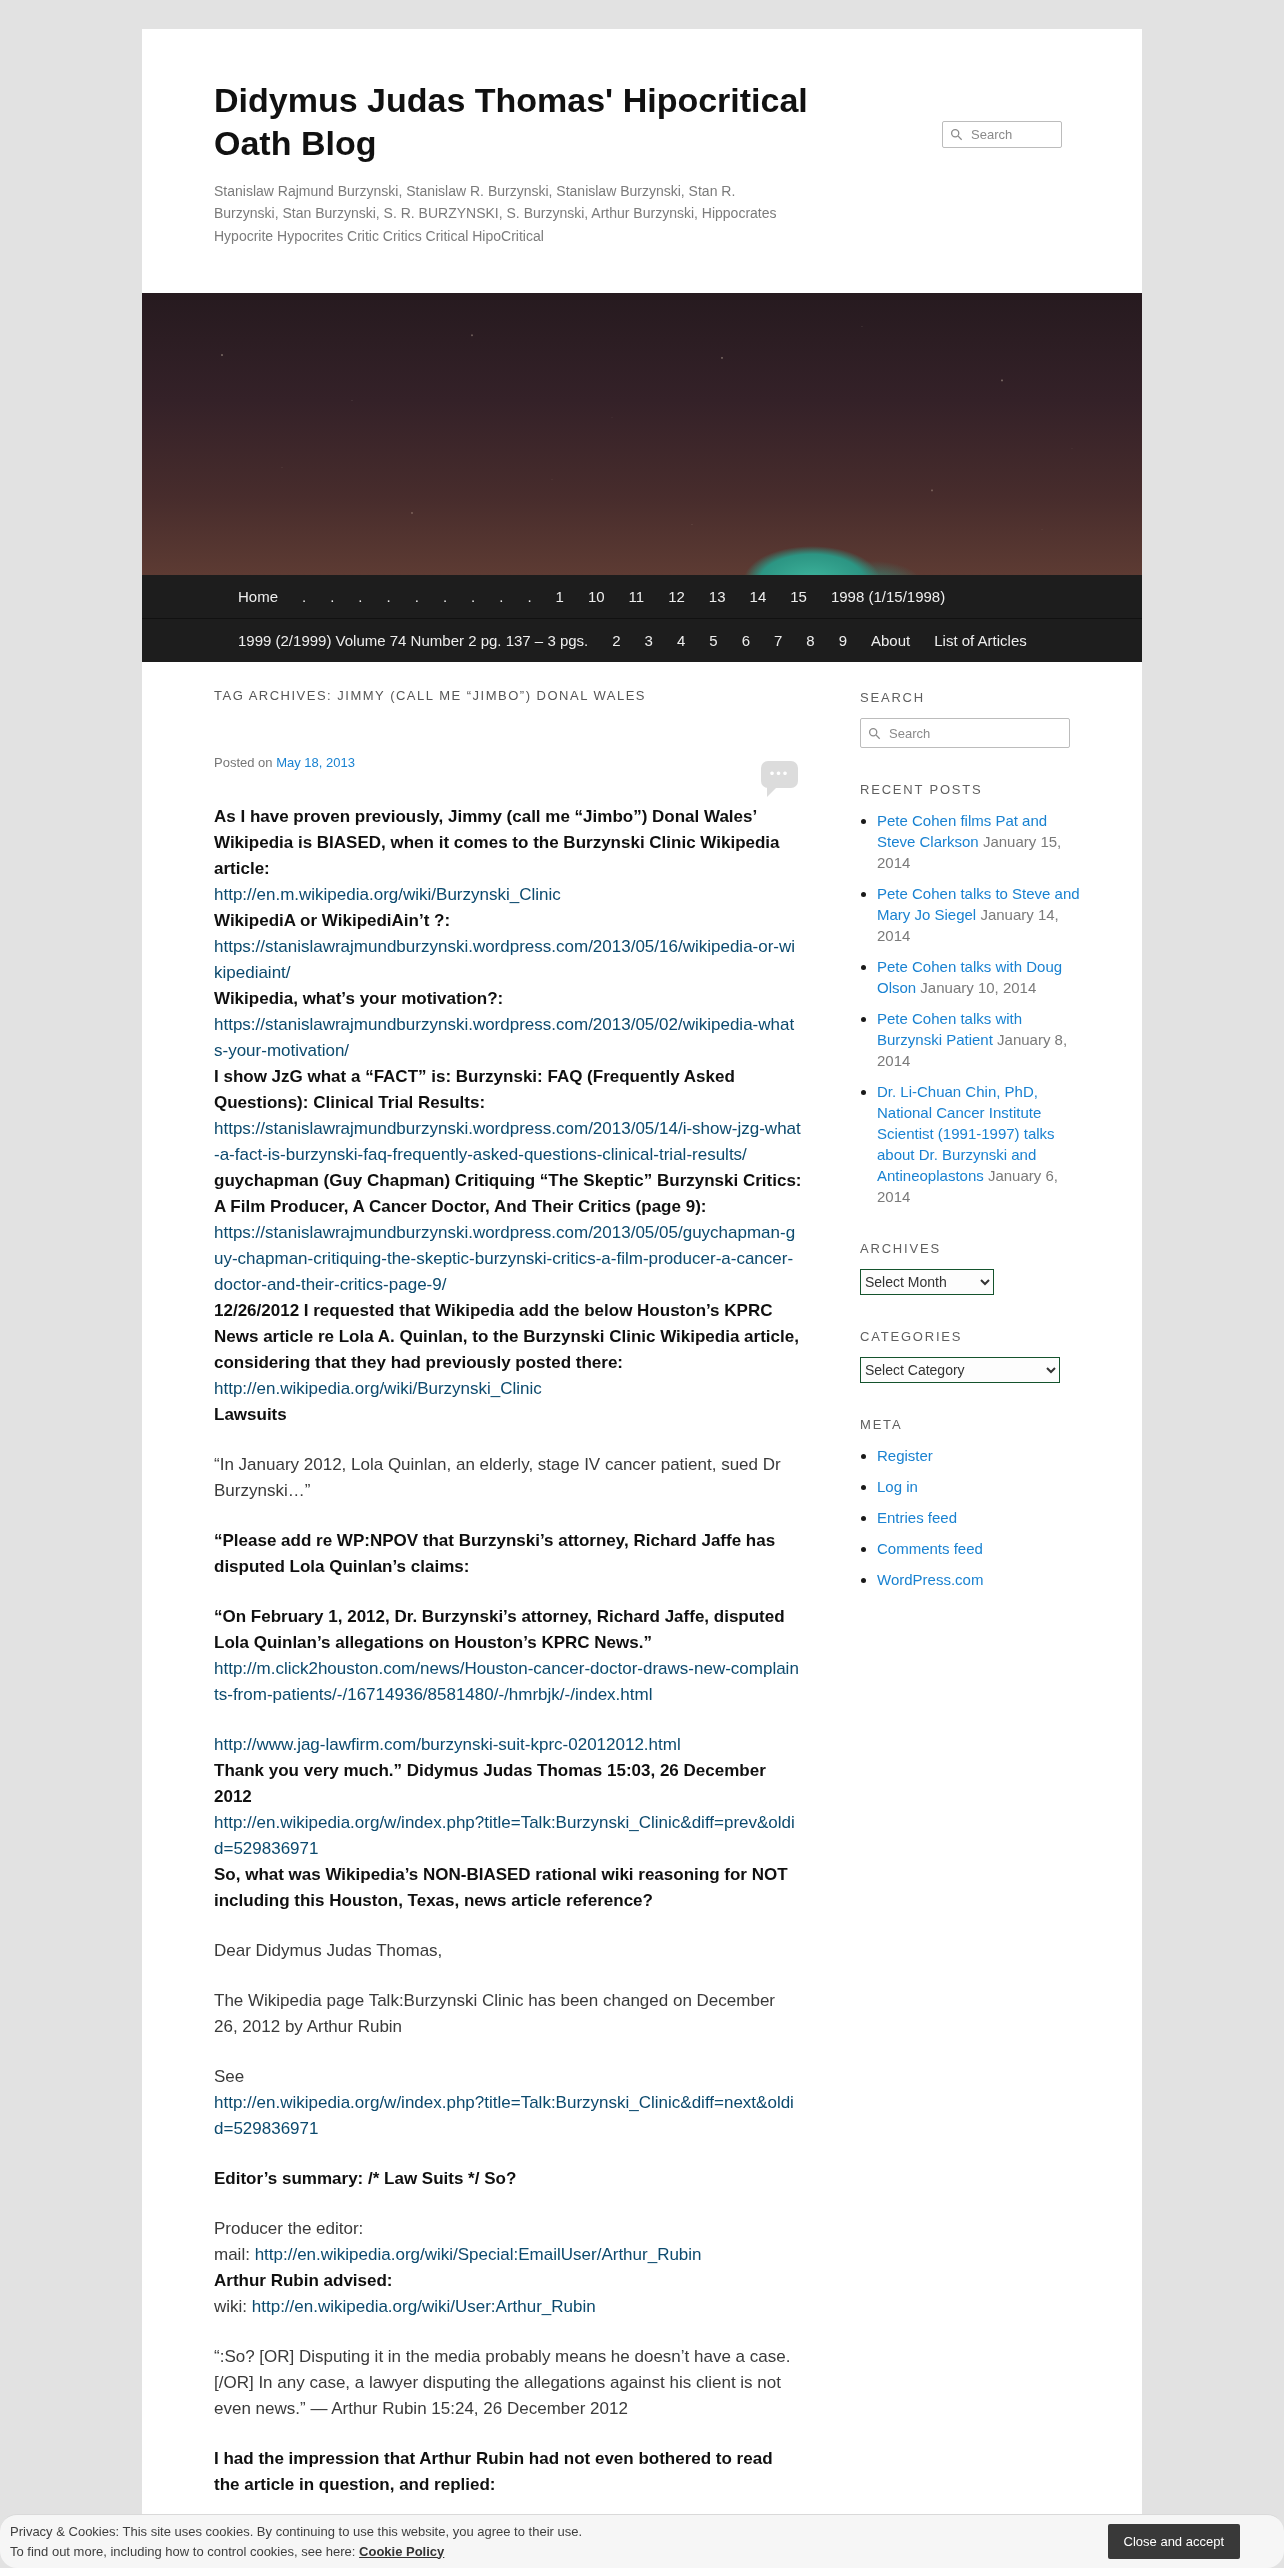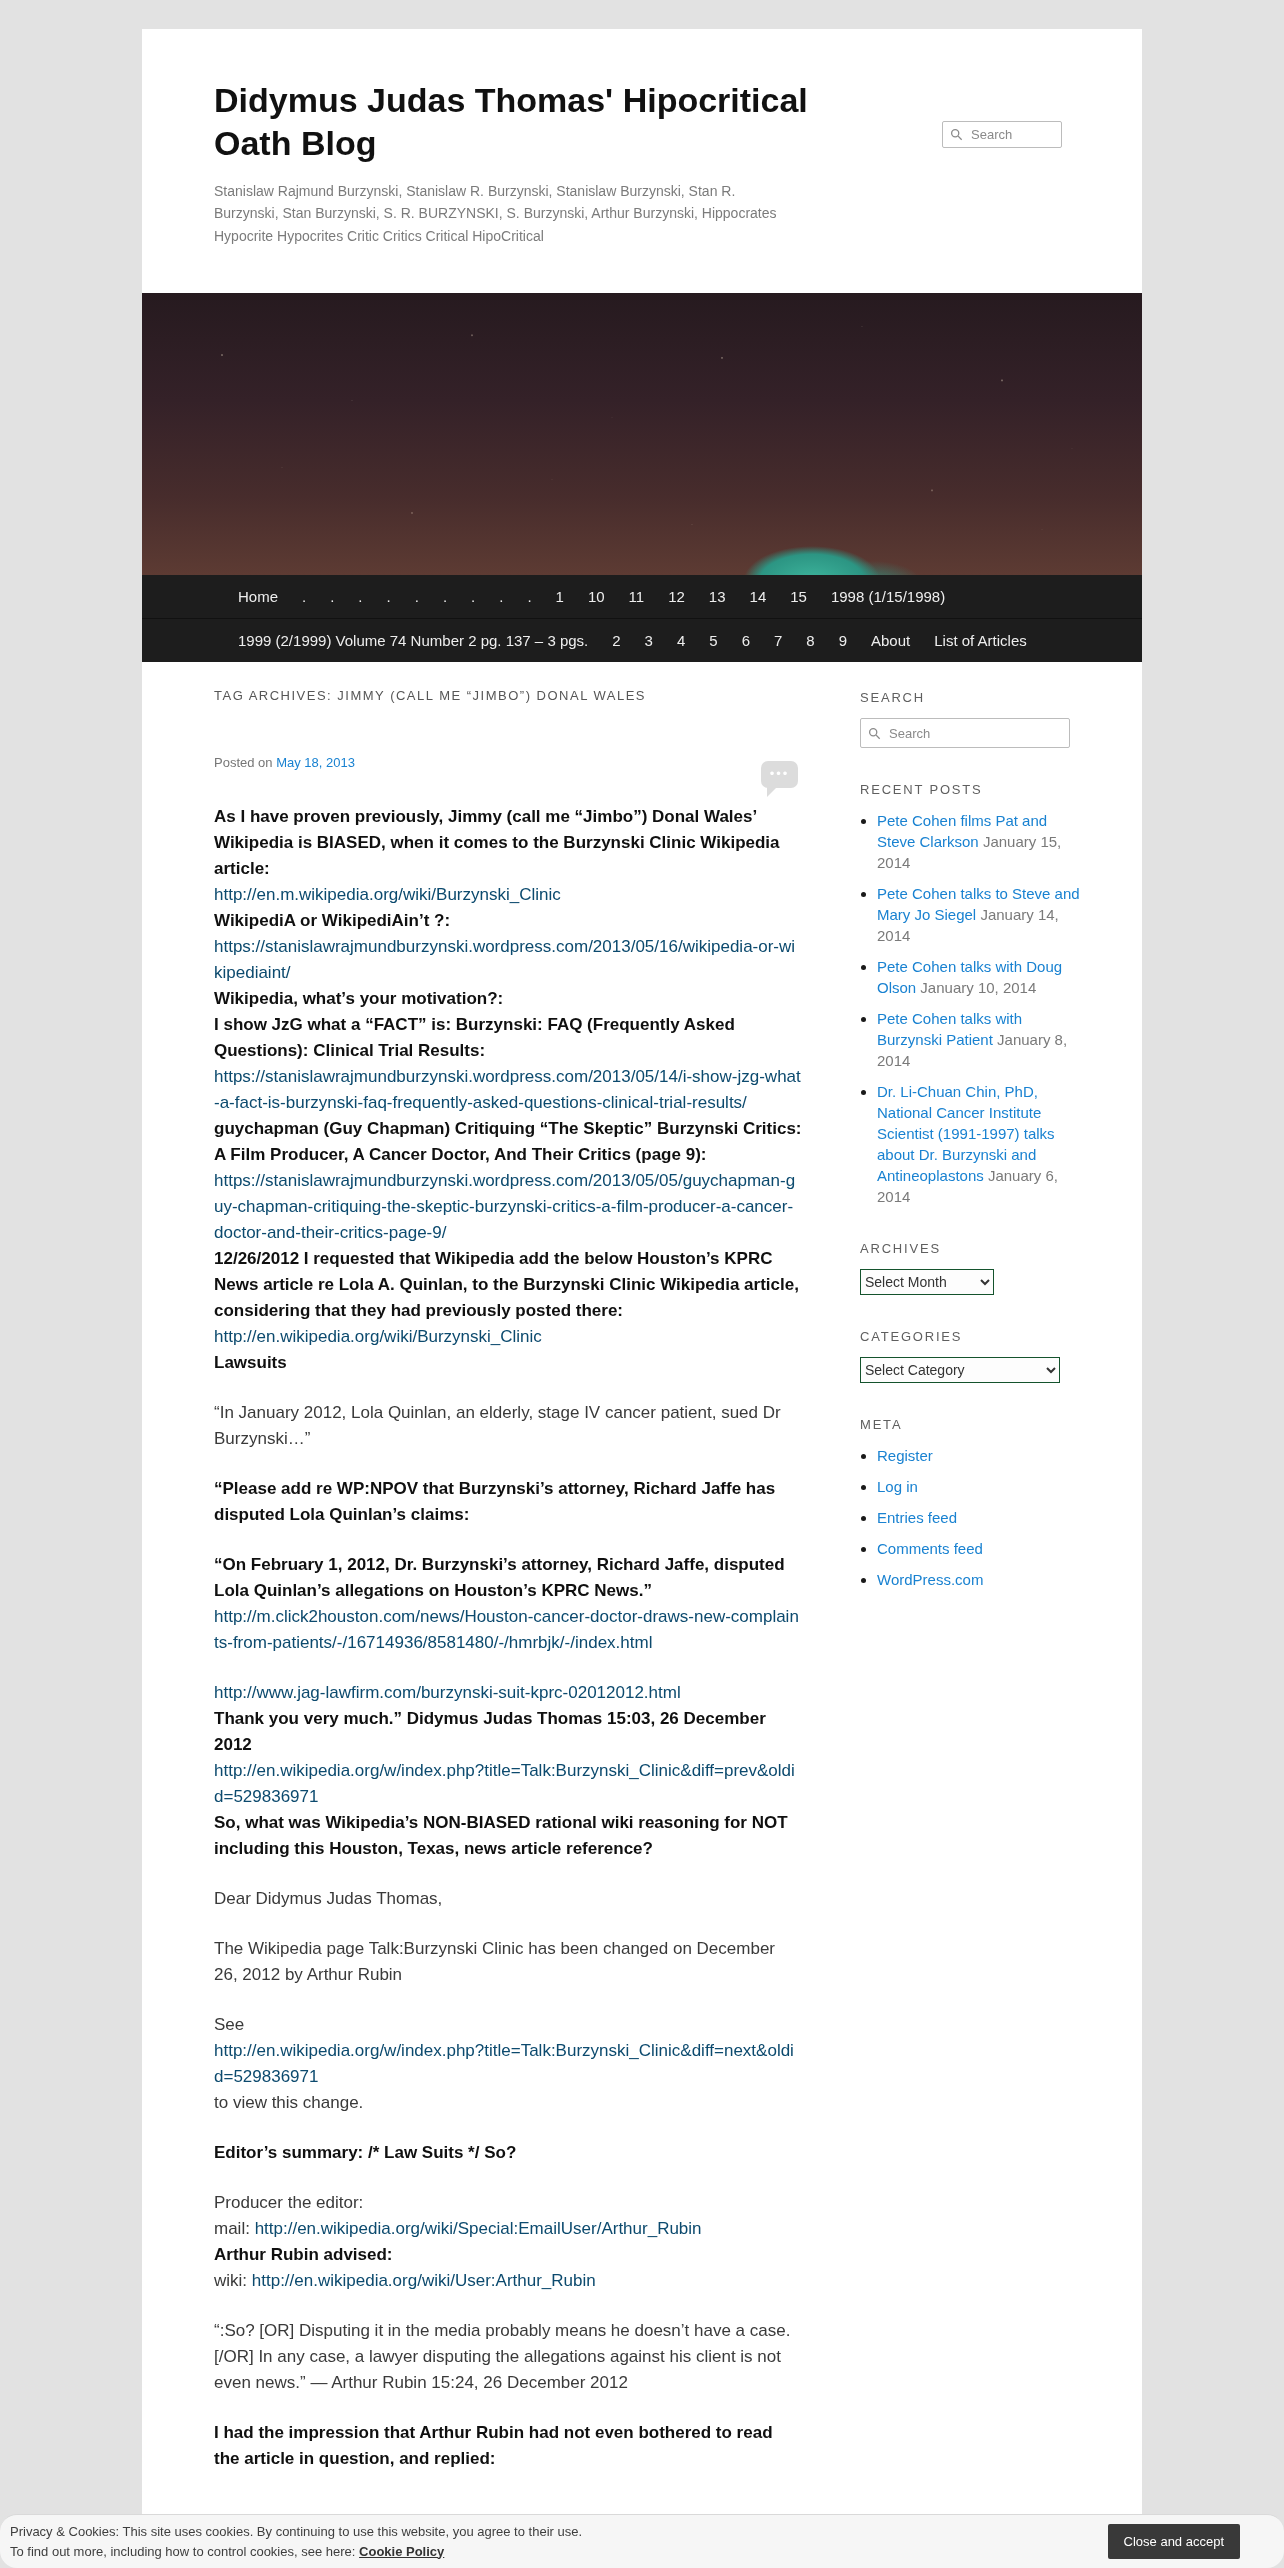--- a/index.html
+++ b/index.html
@@ -159,20 +159,21 @@
             <p class="blk t-bold"><span class="txt">As I have proven previously, Jimmy (call me “Jimbo”) Donal Wales’ Wikipedia is BIASED, when it comes to the Burzynski Clinic Wikipedia article:</span></p>
 
             <p class="blk t-link"><span class="txt">http://en.m.wikipedia.org/wiki/Burzynski_Clinic</span></p>
 
             <p class="blk t-bold"><span class="txt">WikipediA or WikipediAin’t ?:</span></p>
 
             <p class="blk t-link"><span class="txt">https://stanislawrajmundburzynski.wordpress.com/2013/05/16/wikipedia-or-wikipediaint/</span></p>
 
             <p class="blk t-bold"><span class="txt">Wikipedia, what’s your motivation?:</span></p>
 
+            <p class="blk t-link"><span class="txt">https://stanislawrajmundburzynski.wordpress.com/2013/05/02/wikipedia-whats-your-motivation/</span></p>
 
             <p class="blk t-bold"><span class="txt">I show JzG what a “FACT” is: Burzynski: FAQ (Frequently Asked Questions): Clinical Trial Results:</span></p>
 
             <p class="blk t-link"><span class="txt">https://stanislawrajmundburzynski.wordpress.com/2013/05/14/i-show-jzg-what-a-fact-is-burzynski-faq-frequently-asked-questions-clinical-trial-results/</span></p>
 
             <p class="blk t-bold"><span class="txt">guychapman (Guy Chapman) Critiquing “The Skeptic” Burzynski Critics: A Film Producer, A Cancer Doctor, And Their Critics (page 9):</span></p>
 
             <p class="blk t-link"><span class="txt">https://stanislawrajmundburzynski.wordpress.com/2013/05/05/guychapman-guy-chapman-critiquing-the-skeptic-burzynski-critics-a-film-producer-a-cancer-doctor-and-their-critics-page-9/</span></p>
 
             <p class="blk t-bold"><span class="txt">12/26/2012 I requested that Wikipedia add the below Houston’s KPRC News article re Lola A. Quinlan, to the Burzynski Clinic Wikipedia article, considering that they had previously posted there:</span></p>
@@ -198,21 +199,20 @@
             <p class="blk t-bold"><span class="txt">So, what was Wikipedia’s NON-BIASED rational wiki reasoning for NOT including this Houston, Texas, news article reference?</span></p>
 
             <p class="blk t-text spaced"><span class="txt">Dear Didymus Judas Thomas,</span></p>
 
             <p class="blk t-text spaced"><span class="txt">The Wikipedia page Talk:Burzynski Clinic has been changed on December 26, 2012 by Arthur Rubin</span></p>
 
             <p class="blk t-text spaced"><span class="txt">See</span></p>
 
             <p class="blk t-link"><span class="txt">http://en.wikipedia.org/w/index.php?title=Talk:Burzynski_Clinic&amp;diff=next&amp;oldid=529836971</span></p>
 
-            <p class="blk t-text"><span class="txt">to view this change.</span></p>
 
             <p class="blk t-bold spaced"><span class="txt">Editor’s summary: /* Law Suits */ So?</span></p>
 
             <p class="blk t-text spaced"><span class="txt">Producer the editor:</span></p>
 
             <p class="blk t-mixed"><span class="prefix">mail: </span><span class="txt">http://en.wikipedia.org/wiki/Special:EmailUser/Arthur_Rubin</span></p>
 
             <p class="blk t-bold"><span class="txt">Arthur Rubin advised:</span></p>
 
             <p class="blk t-mixed"><span class="prefix">wiki: </span><span class="txt">http://en.wikipedia.org/wiki/User:Arthur_Rubin</span></p>

